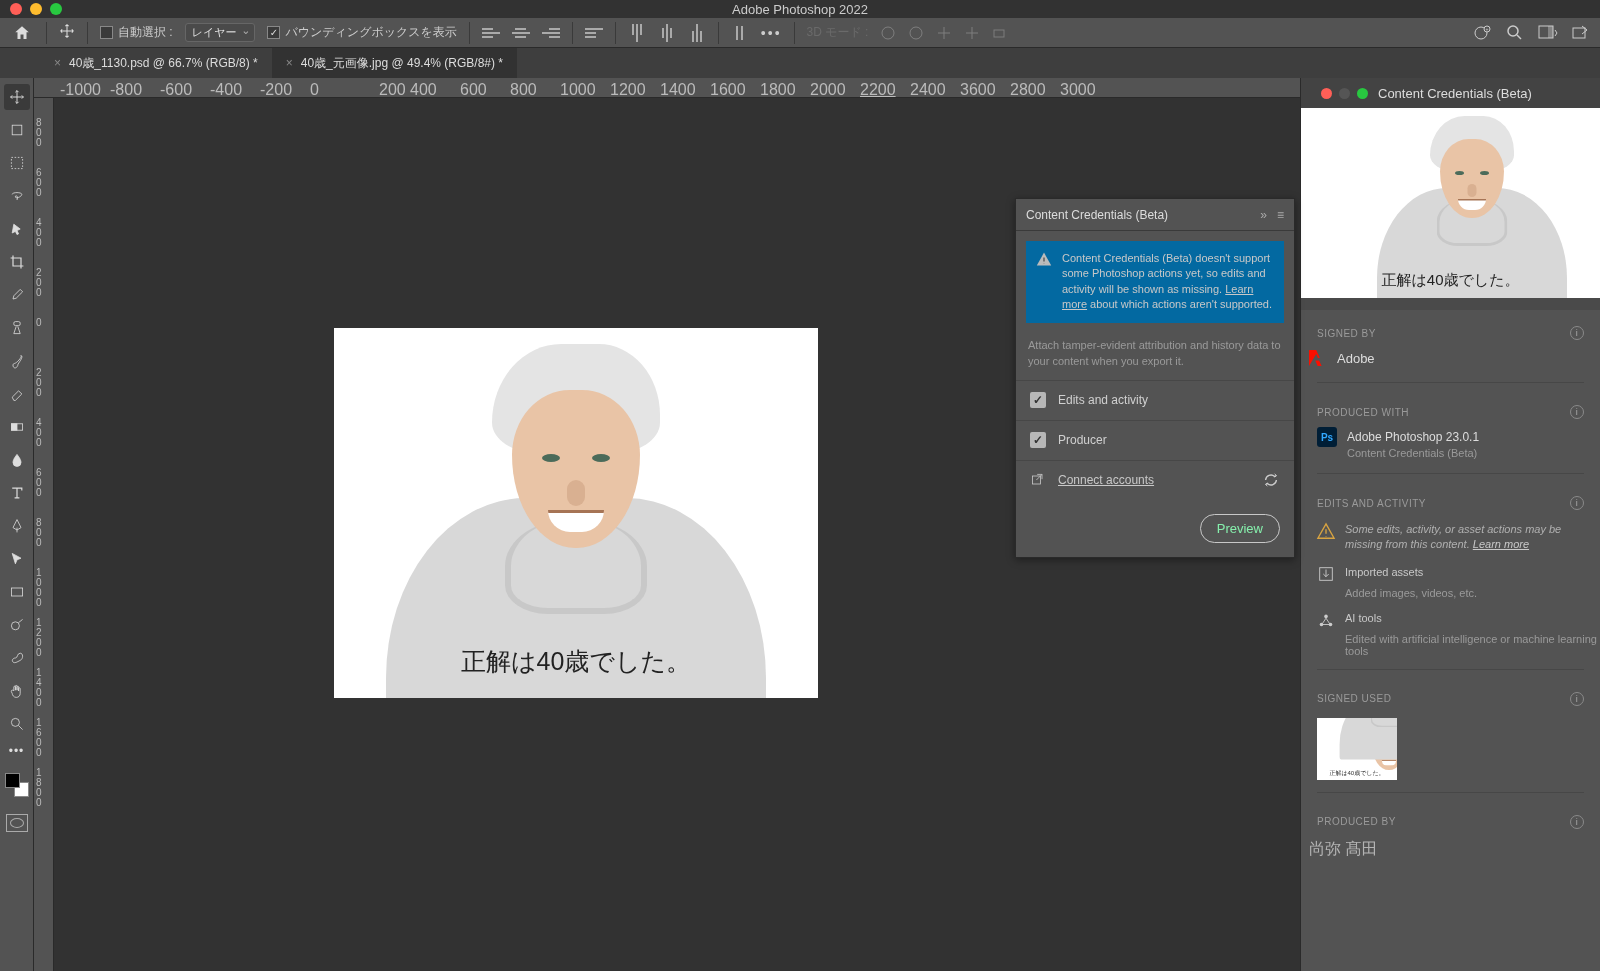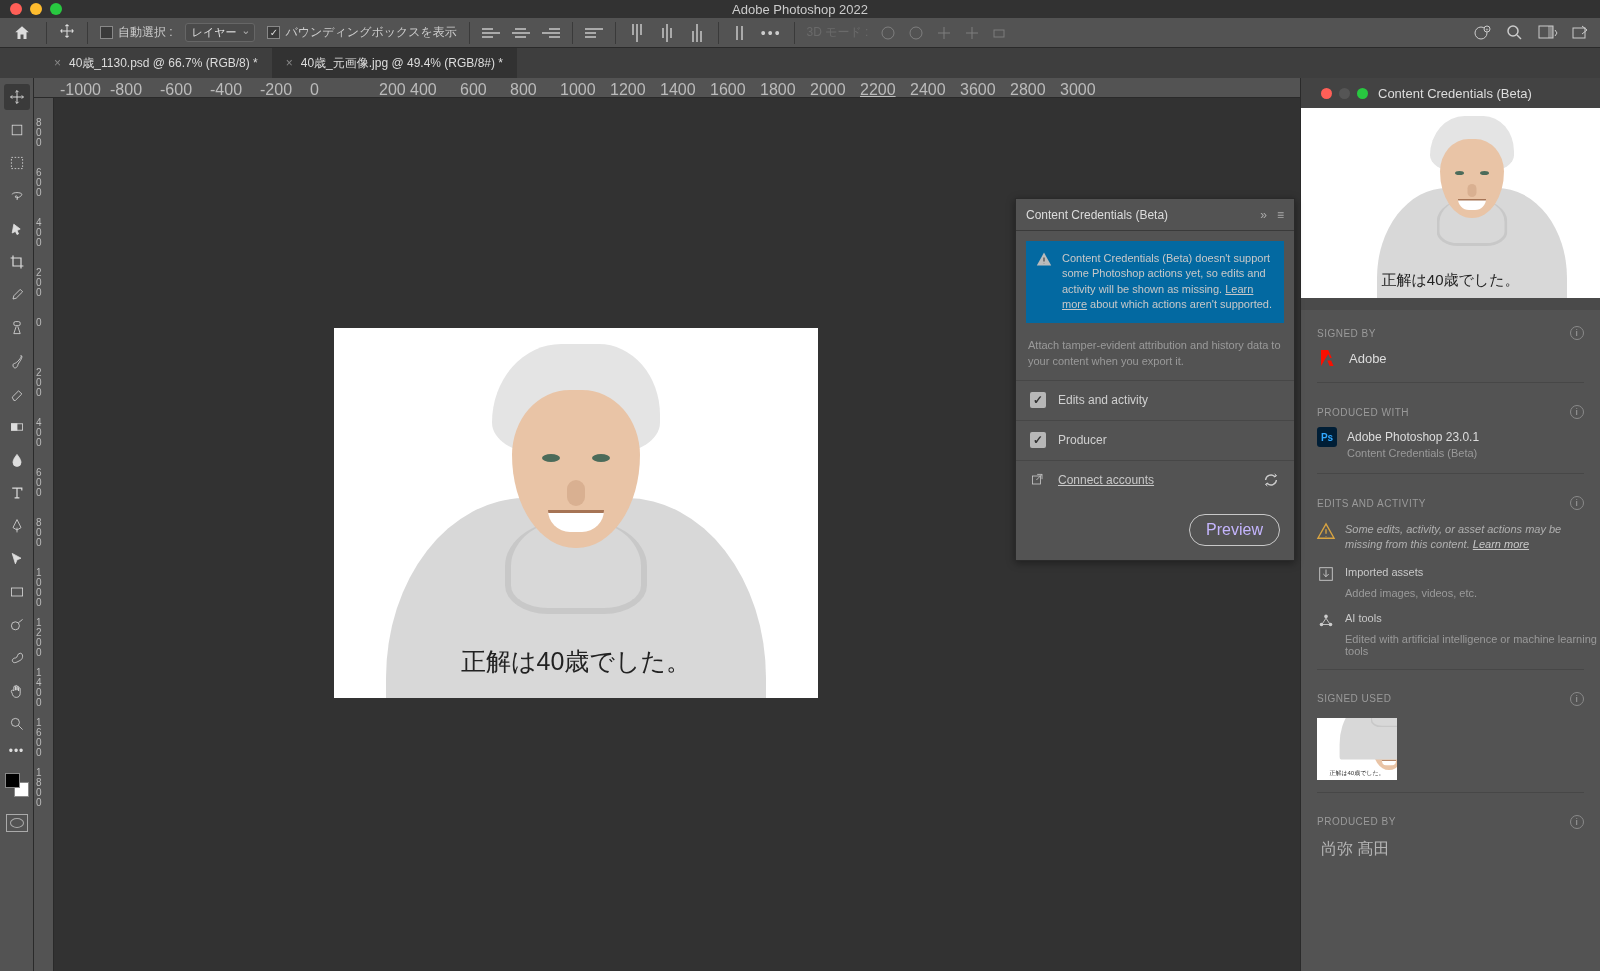--- a/index.html
+++ b/index.html
@@ -74,33 +74,33 @@
 .warn-row { margin:10px; background:#0369a1; padding:10px; display:flex; gap:10px; font-size:11px; line-height:1.4; color:#c8c8c8; }
 .warn-row .tri { flex:0 0 16px; }
 .mid-desc { padding:4px 12px 10px; font-size:11px; color:#9a9a9a; line-height:1.5; }
 .chk-row,.link-row { display:flex; align-items:center; gap:12px; height:40px; padding:0 14px; border-top:1px solid #474747; }
 .chk-row .cb { width:16px; height:16px; background:#b7b7b7; border-radius:2px; display:flex; align-items:center; justify-content:center; }
 .chk-row .cb.chk::after{content:"✓"; color:#333; font-size:12px; font-weight:bold; }
 .link-row .ext { width:16px; height:16px; }
 .link-row .txt { text-decoration:underline; color:#c8c8c8; }
 .link-row .refresh { margin-left:auto; }
 .preview-row { display:flex; justify-content:flex-end; padding:14px; }
-.preview-btn { border:1px solid #c8c8c8; color:#c4b5fd; background:transparent; padding:6px 16px; border-radius:16px; font-size:16px; }
+.preview-btn { border:1px solid #c8c8c8; color:#86efac; background:transparent; padding:6px 16px; border-radius:16px; font-size:13px; }
 
 
 .right-panel { width:300px; background:#535353; border-left:1px solid #2a2a2a; position:relative; display:flex; flex-direction:column; }
 .right-head { height:30px; display:flex; align-items:center; gap:10px; padding:0 10px; background:#434343; }
 .right-head .mac span{ width:11px; height:11px; }
 .thumb { margin:0; height:190px; background:#fff; position:relative; overflow:hidden; }
 .thumb .artboard-mini { transform:scale(.5); transform-origin:top left; position:absolute; left:50px; top:0; }
 .thumb-caption { position:absolute; bottom:8px; left:0; right:0; text-align:center; font-size:15px; color:#222; font-family:"Hiragino Sans","Meiryo",sans-serif;}
 .thumb-border { height:12px; background:#4a4a4a; }
 .sect-h { display:flex; justify-content:space-between; align-items:center; font-size:10px; color:#9a9a9a; letter-spacing:.5px; padding:16px 16px 6px; }
 .info-i { width:14px;height:14px;border:1px solid #8a8a8a;border-radius:50%;display:flex;align-items:center;justify-content:center;font-size:9px;color:#aaa;}
-.brand-row { display:flex; align-items:center; gap:10px; padding:4px 20px 10px; }
+.brand-row { display:flex; align-items:center; gap:10px; padding:4px 8px 10px; }
 .adobe-logo { width:18px; height:16px; background:#fa0f00; clip-path:polygon(0 0,40% 0,60% 50%,50% 50%,70% 100%,48% 100%,35% 65%,56% 65%,40% 25%,0 100%); }
 .ps-logo { width:20px;height:20px;background:#001e36;border-radius:3px;display:flex;align-items:center;justify-content:center;color:#31a8ff;font-size:10px;font-weight:bold;}
 .ps-row { padding:2px 16px; }
 .ps-sub { font-size:11px; color:#9a9a9a; padding-left:46px; margin-top:-2px; margin-bottom:8px; }
 .divider { height:1px; background:#474747; margin:6px 16px; }
 .activity-row { display:flex; gap:10px; padding:6px 16px; align-items:flex-start; }
 .activity-icon { width:18px; flex:0 0 18px; }
 .activity-txt { font-size:11px; color:#c8c8c8; line-height:1.4; }
 .activity-txt.it { font-style:italic; color:#b0b0b0; }
 .activity-sub { font-size:11px; color:#9a9a9a; padding-left:44px; margin-top:-2px; margin-bottom:6px; }

